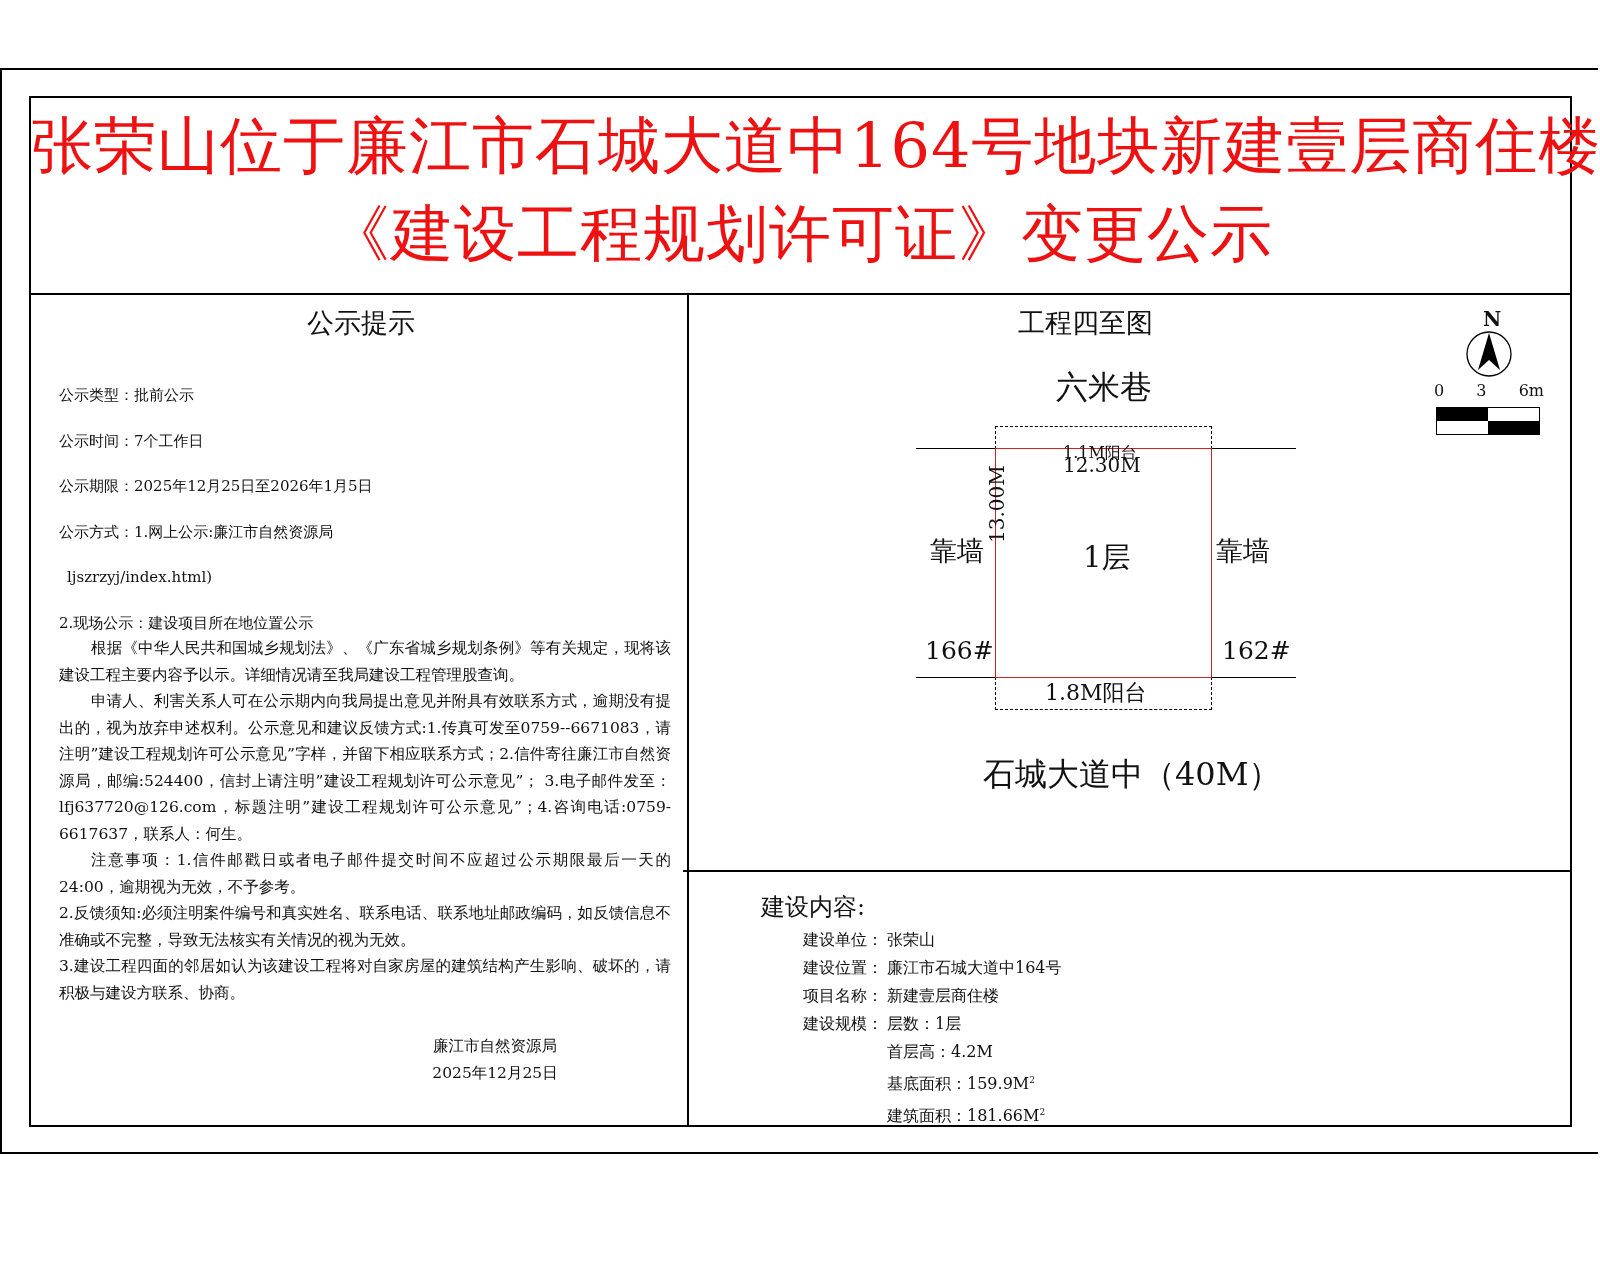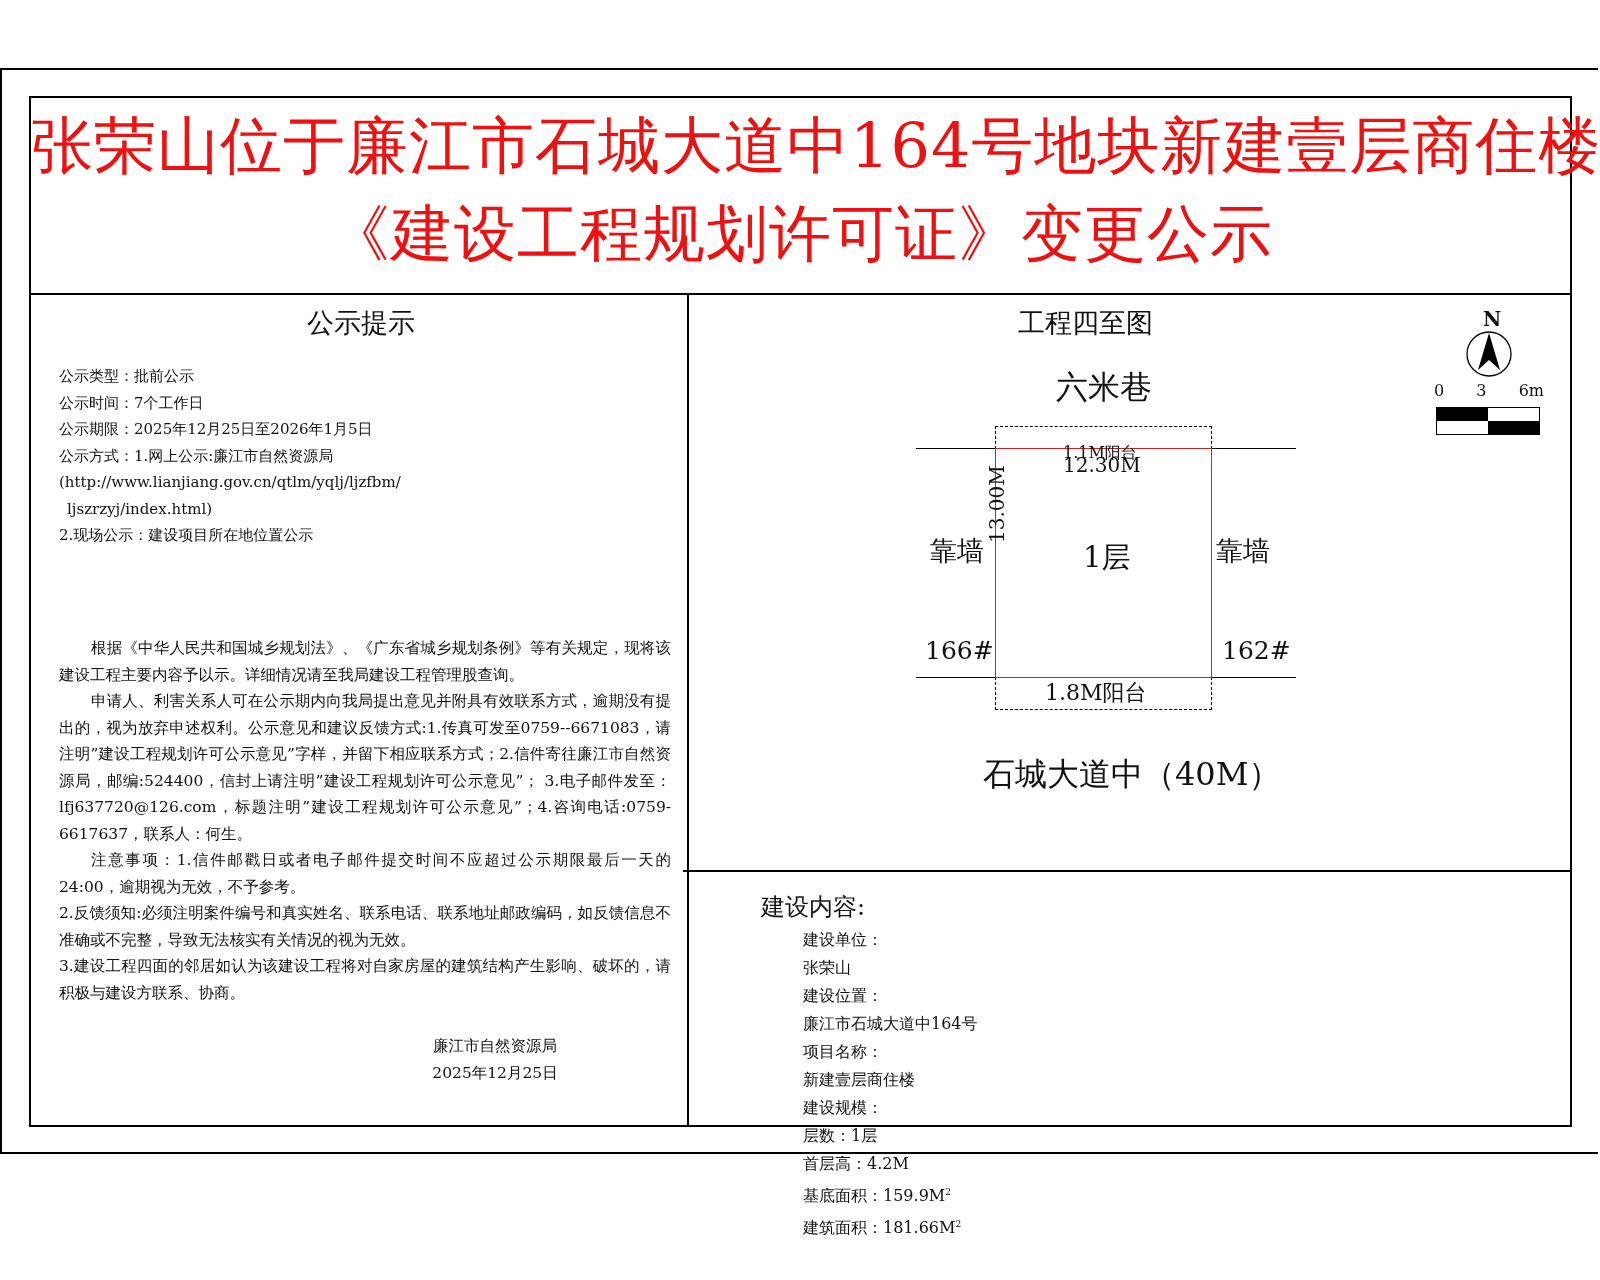--- a/index.html
+++ b/index.html
@@ -31,21 +31,21 @@
       border-right: 2px solid #000;
     }
     .panel-title {
       position: absolute; left: 0; right: 0; top: 10px; text-align: center;
       font-size: 27px; line-height: 40px;
     }
     .meta-block {
       position: absolute; left: 24px; top: 70px; width: 610px;
       font-size: 15px; line-height: 26.5px;
     }
-    .meta-block div { white-space: nowrap; }
+    .meta-block div { white-space: nowrap; margin-top: 19px; }
     .meta-block .url-cont { padding-left: 8px; }
     .body-block {
       position: absolute; left: 24px; top: 342px; width: 612px;
       font-size: 15.5px; line-height: 26.5px; text-align: justify;
     }
     .body-block p { margin: 0; }
     .body-block .indent { text-indent: 32px; }
     .signature {
       position: absolute; left: 380px; top: 740px; width: 160px; text-align: center;
       font-size: 15.5px; line-height: 27px;
@@ -103,21 +103,21 @@
     .scale-bar .w { background: #fff; }
     .content-area {
       position: absolute; left: 0; top: 577px; right: 0; bottom: 0;
     }
     .content-title {
       position: absolute; left: 78px; top: 20px; font-size: 24px; line-height: 34px;
     }
     .detail-list {
       position: absolute; left: 120px; top: 56px; font-size: 16px; line-height: 28px;
     }
-    .detail-row { display: flex; white-space: nowrap; flex-direction: column; }
+    .detail-row { display: flex; white-space: nowrap; }
     .detail-row .k { width: 84px; }
     .detail-row .v sup { font-size: 9px; }
   </style>
 </head>
 <body>
 
 <div class="outer-frame"></div>
 
 <div class="sheet">
 
@@ -127,21 +127,20 @@
   </div>
 
   <div class="left-panel">
     <div class="panel-title">公示提示</div>
 
     <div class="meta-block">
       <div>公示类型：批前公示</div>
       <div>公示时间：7个工作日</div>
       <div>公示期限：2025年12月25日至2026年1月5日</div>
       <div>公示方式：1.网上公示:廉江市自然资源局</div>
-      <div>(http://www.lianjiang.gov.cn/qtlm/yqlj/ljzfbm/</div>
       <div class="url-cont">ljszrzyj/index.html)</div>
       <div>2.现场公示：建设项目所在地位置公示</div>
     </div>
 
     <div class="body-block">
       <p class="indent">根据《中华人民共和国城乡规划法》、《广东省城乡规划条例》等有关规定，现将该建设工程主要内容予以示。详细情况请至我局建设工程管理股查询。</p>
       <p class="indent">申请人、利害关系人可在公示期内向我局提出意见并附具有效联系方式，逾期没有提出的，视为放弃申述权利。公示意见和建议反馈方式:1.传真可发至0759--6671083，请注明”建设工程规划许可公示意见”字样，并留下相应联系方式；2.信件寄往廉江市自然资源局，邮编:524400，信封上请注明”建设工程规划许可公示意见”； 3.电子邮件发至：lfj637720@126.com，标题注明”建设工程规划许可公示意见”；4.咨询电话:0759-6617637，联系人：何生。</p>
       <p class="indent">注意事项：1.信件邮戳日或者电子邮件提交时间不应超过公示期限最后一天的24:00，逾期视为无效，不予参考。</p>
       <p>2.反馈须知:必须注明案件编号和真实姓名、联系电话、联系地址邮政编码，如反馈信息不准确或不完整，导致无法核实有关情况的视为无效。</p>
       <p>3.建设工程四面的邻居如认为该建设工程将对自家房屋的建筑结构产生影响、破坏的，请积极与建设方联系、协商。</p>

